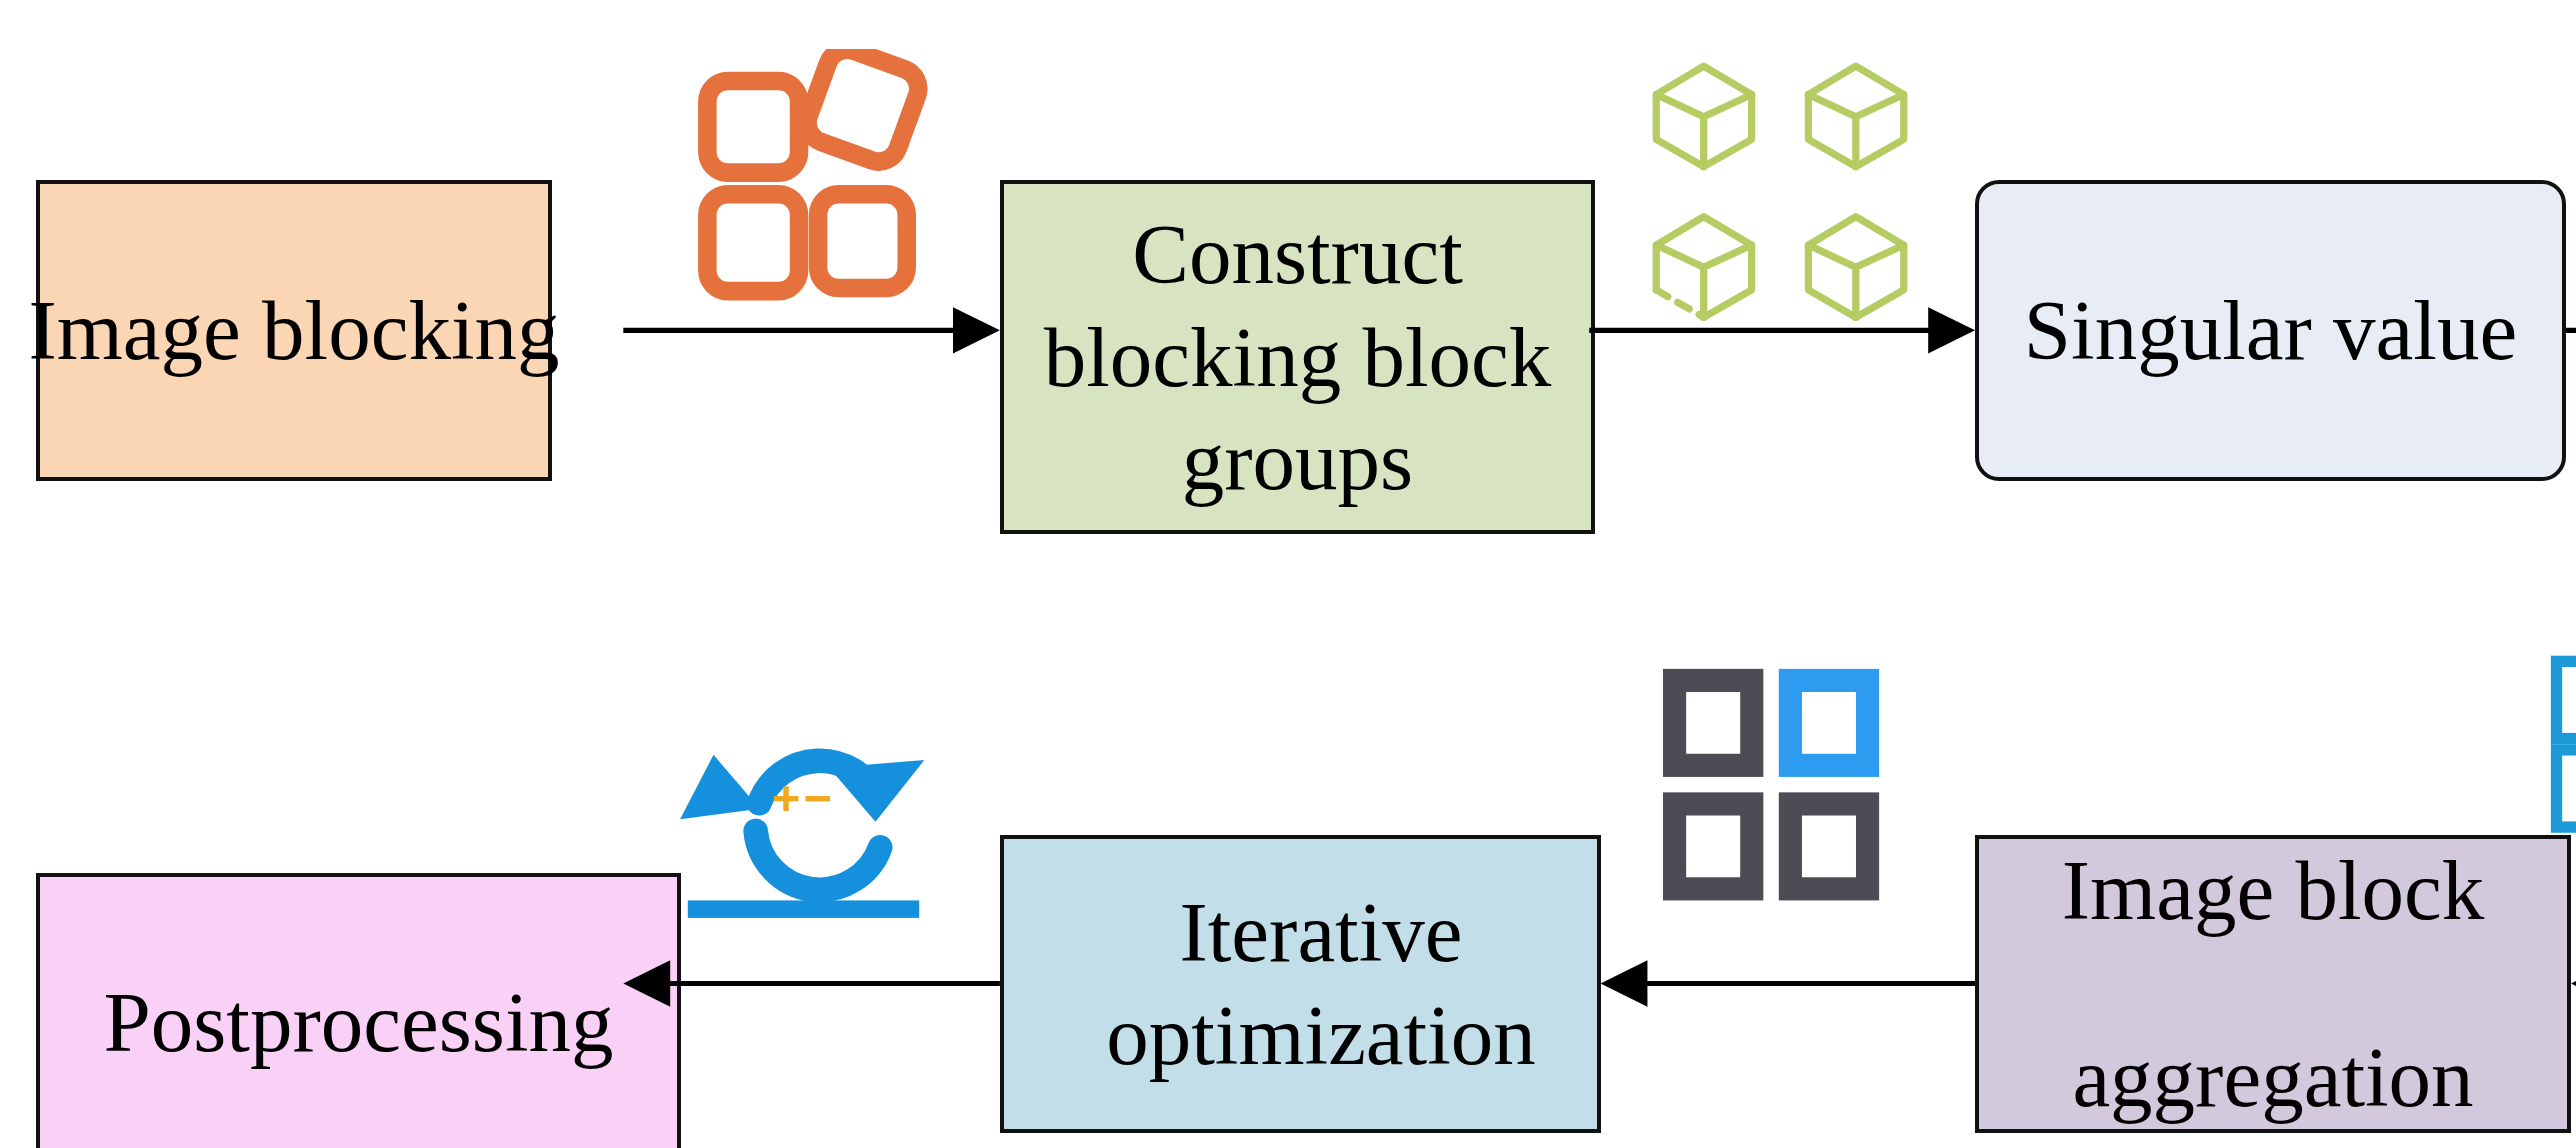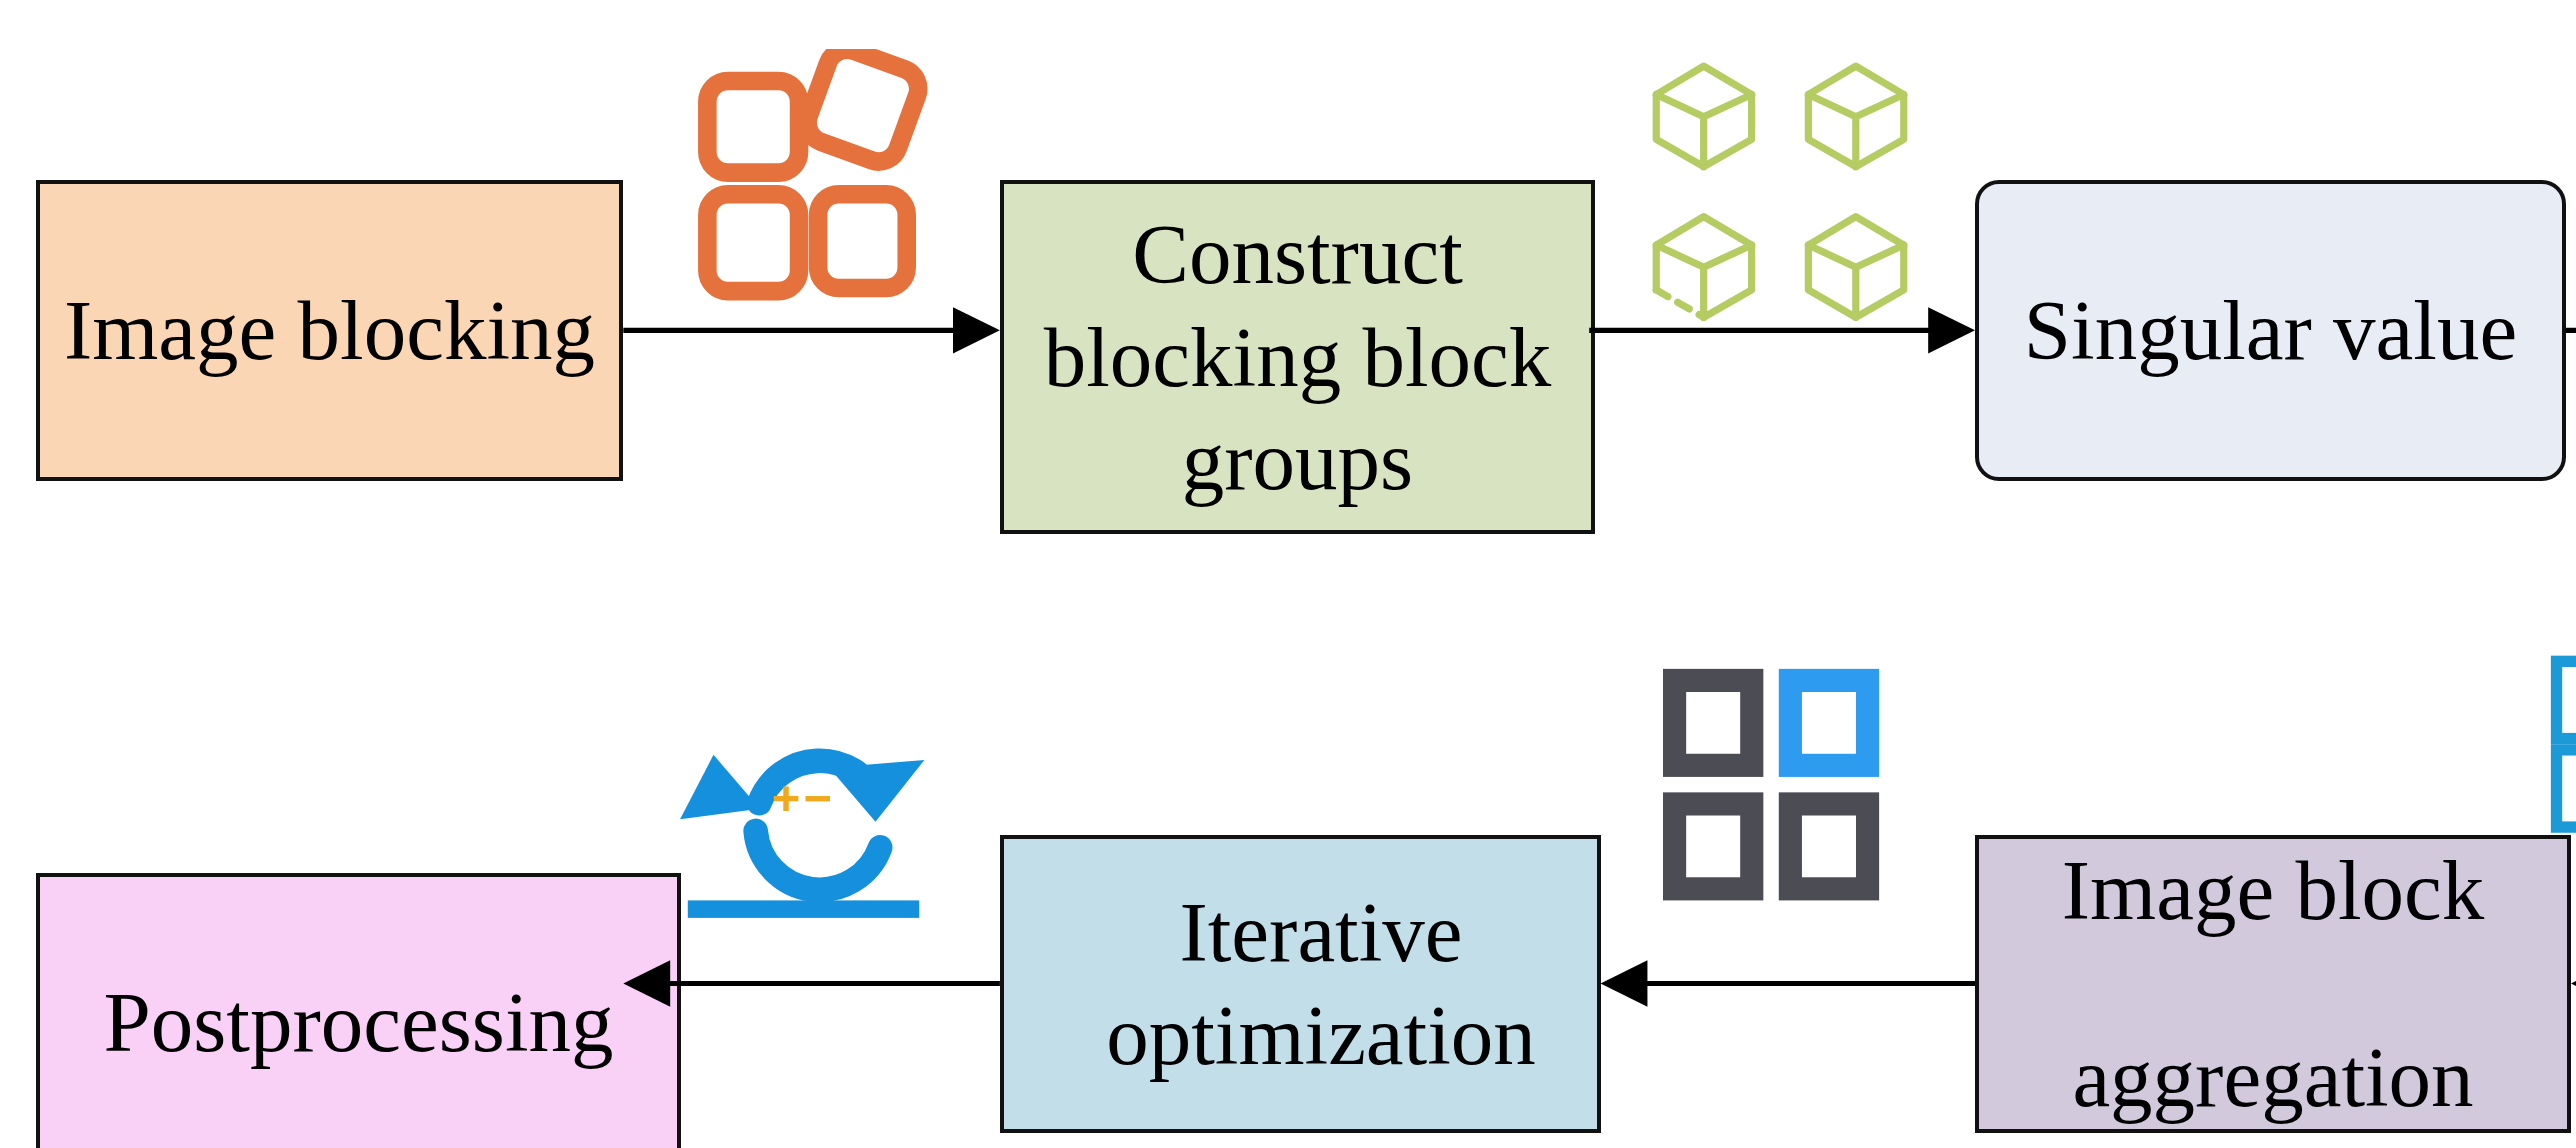--- a/index.html
+++ b/index.html
@@ -19,21 +19,21 @@
     white-space:nowrap;
   }
   .icon{position:absolute;}
   .arrows{position:absolute;left:0;top:0;width:3573px;height:1149px;pointer-events:none;}
 </style>
 </head>
 <body>
 
 <div class="canvas" style="background: rgb(255, 255, 255); color: rgb(0, 0, 0);">
 
-  <div class="box" style="left: 36px; top: 180px; width: 587px; height: 301px; background: rgb(251, 214, 180); text-align: right;">
+  <div class="box" style="left: 36px; top: 180px; width: 516px; height: 301px; background: rgb(251, 214, 180); text-align: right;">
     <div>Image blocking</div>
   </div>
 
   <div class="box" style="left: 1000px; top: 180px; width: 595px; height: 354px; background: rgb(216, 228, 193);">
     <div>Construct</div>
     <div>blocking block</div>
     <div>groups</div>
   </div>
 
   <div class="box" style="left: 1975px; top: 180px; width: 591px; height: 301px; background: rgb(232, 237, 245); border-radius: 24px;">

